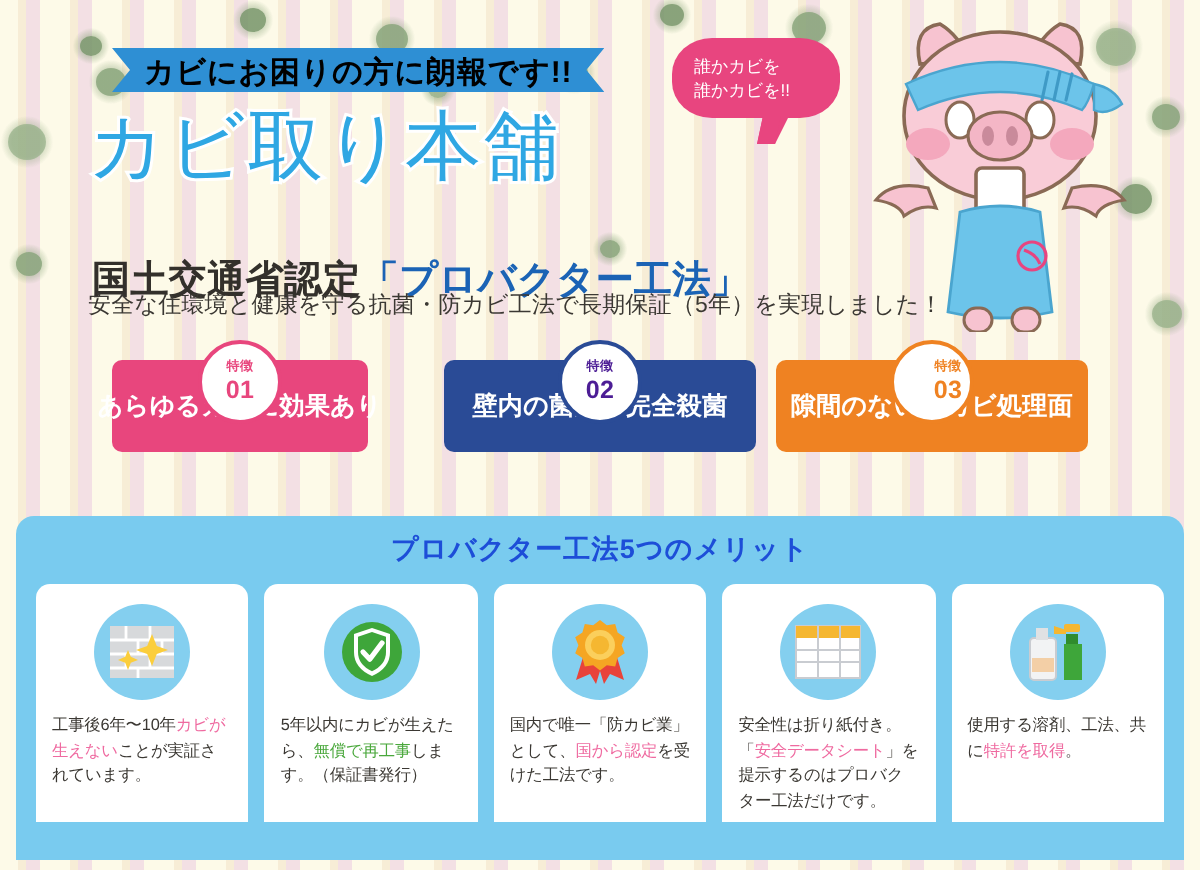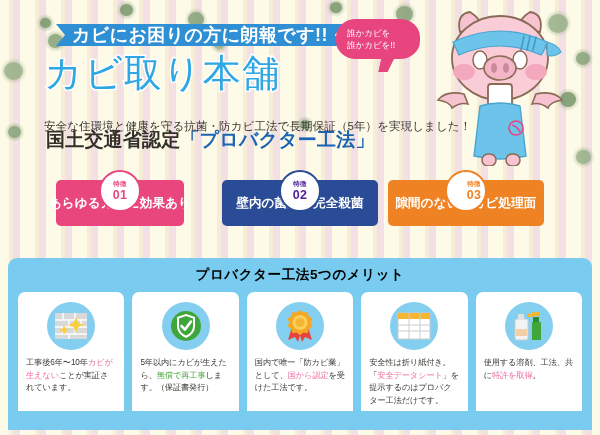--- a/index.html
+++ b/index.html
@@ -25,44 +25,44 @@
   .spot:after{
     content:"";position:absolute;inset:-4px;border-radius:50%;
     background:radial-gradient(circle, rgba(125,155,110,.45) 40%, rgba(125,155,110,0) 70%);
   }
 
   
   .hero{position:absolute;left:0;top:0;width:600px;height:250px;}
 
   .ribbon{
     position:absolute;left:56px;top:24px;height:22px;
-    background:#2e8fd4;color:#ffffff;
-    display:flex;align-items:center;justify-content:center;
-    padding:0 16px;font-size:18px;font-weight:bold;letter-spacing:.4px;
+    background:#2e8fd4;color:#000000;
+    display:flex;align-items:flex-end;justify-content:center;
+    padding:0 16px;font-size:15px;font-weight:bold;letter-spacing:.4px;
     clip-path:polygon(0 0,100% 0,calc(100% - 9px) 50%,100% 100%,0 100%,9px 50%);
     white-space:nowrap;
   }
 
   .main-title{
     position:absolute;left:44px;top:48px;
     font-size:38px;font-weight:normal;color:#2fa7e3;
     letter-spacing:1px;white-space:nowrap;
     -webkit-text-stroke:3px #ffffff;
     paint-order:stroke fill;
   }
 
   .sub-title{
     position:absolute;left:46px;top:98px;
     font-size:19px;font-weight:bold;white-space:nowrap;letter-spacing:.2px;margin-top:29px;
   }
   .sub-title .dark{color:#33302b;}
   .sub-title .blue{color:#1b63b5;}
 
   .lead{
-    position:absolute;left:44px;top:119px;
+    position:absolute;left:44px;top:145px;
     font-size:11.5px;color:#3b3833;white-space:nowrap;letter-spacing:.1px;
   }
 
   
   .bubble{
     position:absolute;left:336px;top:19px;width:84px;height:40px;
     background:#e8457f;border-radius:20px/18px;
   }
   .bubble-txt{
     position:absolute;inset:0;display:flex;flex-direction:column;
@@ -107,21 +107,21 @@
   .b3 .bcircle{border:2px solid #ef8222;}
   .b3 .bcircle .lbl,.b3 .bcircle .num{color:#ef8222;padding-left:16px;}
 
   
   .merits{
     position:absolute;left:8px;top:258px;width:584px;height:172px;
     background:#79cbef;border-radius:9px 9px 0 0;
   }
   .merits-title{
     position:absolute;left:0;top:8px;width:100%;text-align:center;
-    font-size:13.5px;font-weight:bold;color:#000000;letter-spacing:.6px;
+    font-size:13.5px;font-weight:bold;color:#1d4ed8;letter-spacing:.6px;
   }
   .cards{
     position:absolute;left:10px;top:34px;width:564px;height:119px;
     display:flex;gap:8px;
   }
   .card{
     flex:1;background:#fff;border-radius:7px 7px 0 0;
     position:relative;padding:8px 8px 0;box-sizing:border-box;
   }
   .card-icon{

